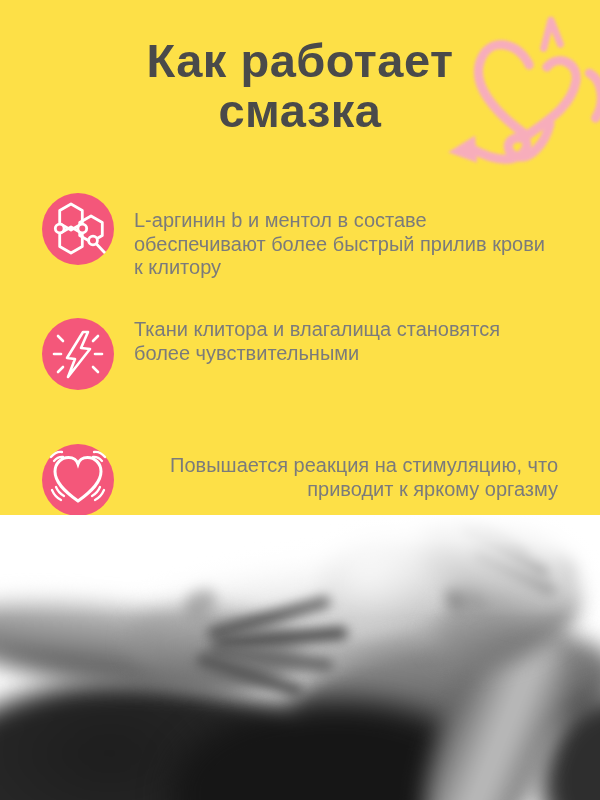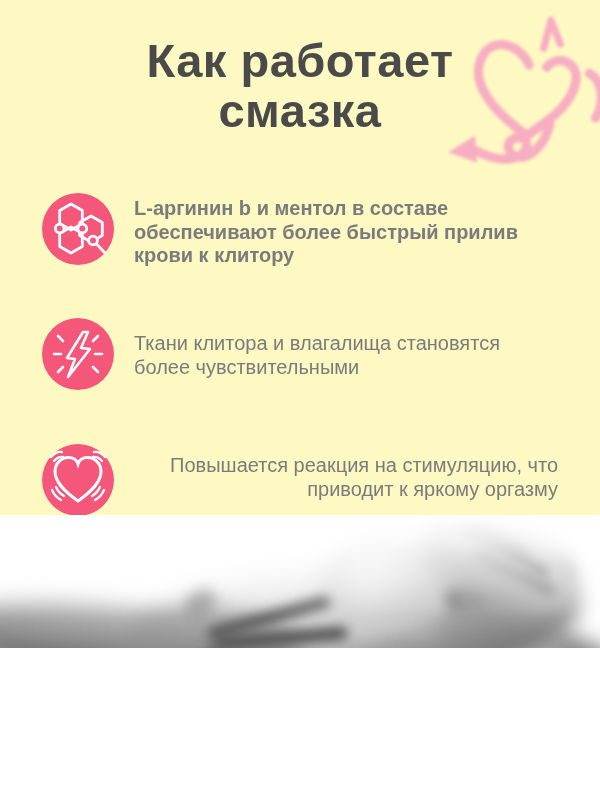--- a/index.html
+++ b/index.html
@@ -1,34 +1,34 @@
 <!DOCTYPE html>
 <html><head>
 <meta charset="utf-8">
 <style>
   html,body{margin:0;padding:0;background:#fff;}
-  .canvas{position:relative;width:600px;height:648px;overflow:hidden;background:#fef9c3;
+  .canvas{position:relative;width:600px;height:800px;overflow:hidden;background:#fde047;
           font-family:"Liberation Sans",sans-serif;}
 
   
   .title{position:absolute;top:36px;left:50%;transform:translateX(-50%);
          width:430px;margin:0;text-align:center;
          font-size:47px;line-height:1.07;font-weight:bold;letter-spacing:.5px;
          color:#4a4a4a;z-index:3;}
 
   
   .doodle{position:absolute;top:14px;right:-4px;width:158px;height:158px;
           filter:blur(1.4px);opacity:.95;z-index:2;}
 
   
   .row{position:absolute;left:42px;display:flex;align-items:flex-start;gap:20px;z-index:3;}
   .row-1{top:193px;} .row-2{top:318px;} .row-3{top:444px;}
   .badge{flex:none;width:72px;height:72px;display:block;}
   .row p{margin:0;width:424px;font-size:20px;line-height:23.5px;color:#7b7b7b;font-weight:400;}
-  .row-1 p{margin-top:4px;font-weight:bold;} .row-2 p{margin-top:14px;} .row-3 p{margin-top:10px;text-align:right;}
+  .row-1 p{margin-top:16px;} .row-2 p{} .row-3 p{margin-top:10px;text-align:right;}
 
   
   .photo{position:absolute;left:0;top:515px;width:600px;height:285px;overflow:hidden;background:#fff;}
   .ph{position:absolute;border-radius:50%;filter:blur(11px);}
   .sh-torso{left:110px;top:45px;width:380px;height:120px;transform:rotate(-9deg);
             background:linear-gradient(180deg,#fafafa,#d5d5d5 55%,#9e9e9e);}
   .sh-chest{left:320px;top:18px;width:130px;height:100px;transform:rotate(-15deg);
             background:radial-gradient(ellipse at 40% 35%,#f2f2f2,#c2c2c2 70%,#9a9a9a);}
   .sh-hip{left:290px;top:118px;width:330px;height:120px;transform:rotate(-8deg);
           background:linear-gradient(180deg,#8f8f8f,#555555);}

